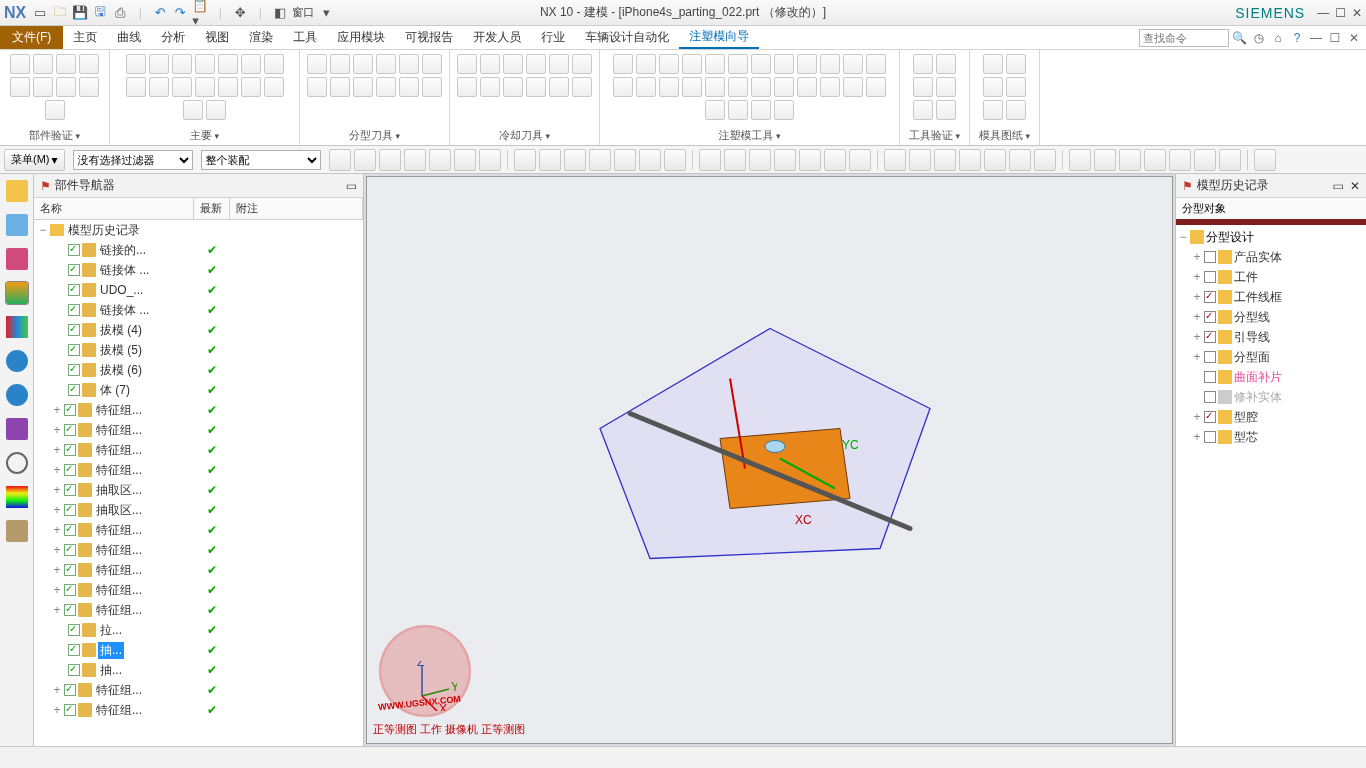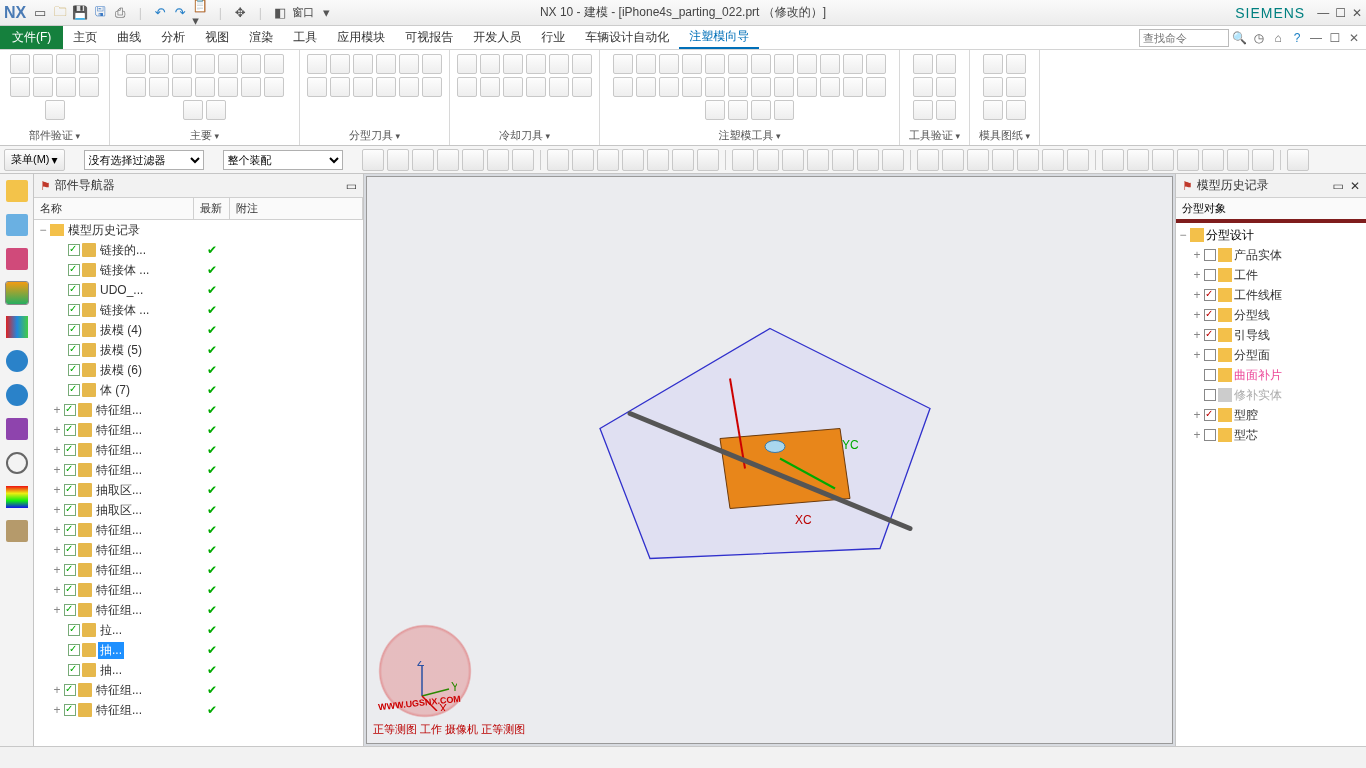--- a/index.html
+++ b/index.html
@@ -5,34 +5,34 @@
 * { box-sizing: border-box; margin: 0; padding: 0; font-family: "Microsoft YaHei", Arial, sans-serif; font-size: 12px; }
 body { background: #f0f0f0; width: 1366px; height: 768px; overflow: hidden; display: flex; flex-direction: column; }
 .titlebar { height: 26px; background: linear-gradient(#fafafa,#ececec); display: flex; align-items: center; padding: 0 4px; border-bottom: 1px solid #ccc; }
 .titlebar .nx { font-weight: bold; color: #4a7bb5; font-size: 16px; margin-right: 6px; }
 .titlebar .qat { display: flex; gap: 4px; align-items: center; }
 .titlebar .qat span, .titlebar .qat i { width: 16px; height: 16px; display: inline-flex; align-items:center; justify-content:center; font-size:13px; color:#555; }
 .titlebar .wintitle { position:absolute; left: 50%; transform: translateX(-50%); color:#444; pointer-events:none; font-size:12px; }
 .titlebar .siemens { margin-left: auto; color:#008080; font-weight:normal; font-size:14px; letter-spacing:1px; }
 .titlebar .winbtns { display:flex; gap:6px; margin-left:12px; font-family: monospace; color:#555; }
 .menubar { height: 24px; background:#fff; display:flex; align-items:center; border-bottom:1px solid #d4d4d4; font-size:12px; }
-.menubar .file { background:#15803d; color:#fff; padding: 0 12px; height:100%; display:flex; align-items:center; }
+.menubar .file { background:#a16207; color:#fff; padding: 0 12px; height:100%; display:flex; align-items:center; }
 .menubar .tab { padding:0 10px; color:#333; height:100%; display:flex; align-items:center; cursor:pointer; }
 .menubar .tab.active { color:#006fb8; border-bottom:2px solid #006fb8; }
 .menubar .search { margin-left:auto; display:flex; align-items:center; gap:3px; padding-right:4px; }
 .menubar .search input { width:90px; height:18px; border:1px solid #bbb; font-size:11px; padding:0 3px; color:#888; }
 .menubar .search .ico { width:16px;height:16px; display:inline-flex; align-items:center; justify-content:center; color:#666; }
 .ribbon { height: 96px; background:#fff; border-bottom:1px solid #c5c5c5; display:flex; }
 .ribbon .group { border-right:1px solid #d8d8d8; padding:4px 6px 2px 6px; display:flex; flex-direction:column; align-items:center; }
 .ribbon .group .icons { display:flex; flex-wrap:wrap; gap:3px; flex:1; align-content:flex-start; justify-content:center; }
 .ribbon .group .icons.big { gap:0; }
 .ribbon .group .ic { width:20px;height:20px; border:1px solid #c8c8c8; border-radius:2px; background:linear-gradient(#fdfdfd,#eee); display:inline-block; }
 .ribbon .group .ic.big { width:36px; height:36px; }
 .ribbon .group .lbl { font-size:11px; color:#555; margin-top:auto; padding-top:2px; text-align:center; }
-.toolbar { height:28px; background:#f5f5f5; border-bottom:1px solid #c5c5c5; display:flex; align-items:center; padding:0 4px; gap:19px; }
+.toolbar { height:28px; background:#f5f5f5; border-bottom:1px solid #c5c5c5; display:flex; align-items:center; padding:0 4px; gap:8px; }
 .toolbar .btn { width:22px; height:22px; border:1px solid #c8c8c8; border-radius:2px; background:linear-gradient(#fdfdfd,#e8e8e8); display:inline-block; }
 .toolbar .sep { width:1px; height:20px; background:#ccc; margin:0 3px; }
 .toolbar select { height:20px; border:1px solid #b0b0b0; font-size:11px; background:#fff; }
 .mainarea { flex:1; display:flex; min-height:0; }
 .leftrail { width:34px; background:#f3f3f3; border-right:1px solid #c5c5c5; display:flex; flex-direction:column; align-items:center; padding-top:6px; gap:12px; }
 .leftrail .ric { width:22px; height:22px; display:inline-block; }
 .leftpanel { width:330px; background:#fff; border-right:1px solid #c5c5c5; display:flex; flex-direction:column; }
 .panelhead { height:24px; background:#f2f2f2; border-bottom:1px solid #d0d0d0; display:flex; align-items:center; padding:0 6px; font-size:12px; color:#333; }
 .panelhead .sp { margin-left:auto; display:flex; gap:6px; }
 .colhead { display:flex; border-bottom:1px solid #d0d0d0; height:22px; }
@@ -573,21 +573,21 @@
 
   <div class="rightpanel">
     <div class="panelhead">
       <span style="color:#c0392b;margin-right:4px">⚑</span>
       <span>模型历史记录</span>
       <div class="sp">
         <span>▭</span>
         <span>✕</span>
       </div>
     </div>
-    <div style="padding:3px 6px;border-bottom:4px solid #7f1d1d;font-size:11px;background:#fafafa">分型对象</div>
+    <div style="padding:3px 6px;border-bottom:6px solid #7f1d1d;font-size:11px;background:#fafafa">分型对象</div>
     <div class="rtree" id="righttree">
         <div class="rrow">
           <span style="width:10px;text-align:center;color:#888">−</span>
           <span style="width:14px;height:14px;background:#f3c04a;display:inline-block"></span>
           <span>分型设计</span>
         </div>
         <div class="rrow" style="padding-left: 14px;">
           <span style="width:10px;text-align:center;color:#888">+</span>
           <span class="chk2"></span>
           <span style="width:14px;height:14px;background:#f3c04a;display:inline-block"></span>

